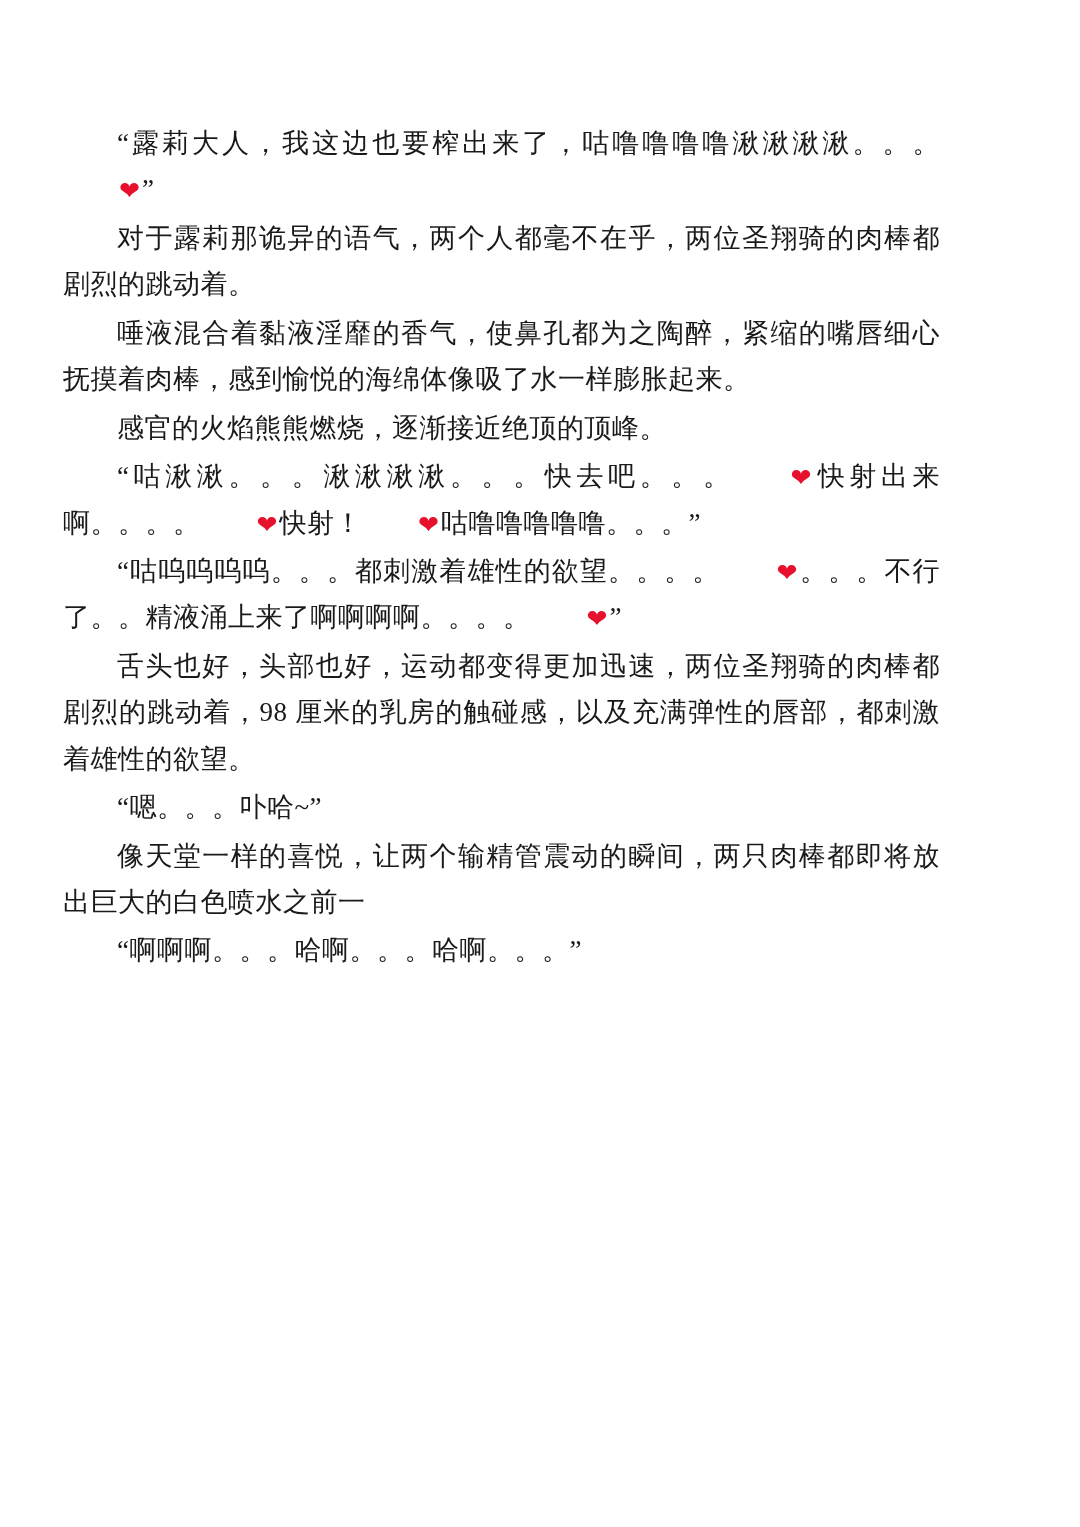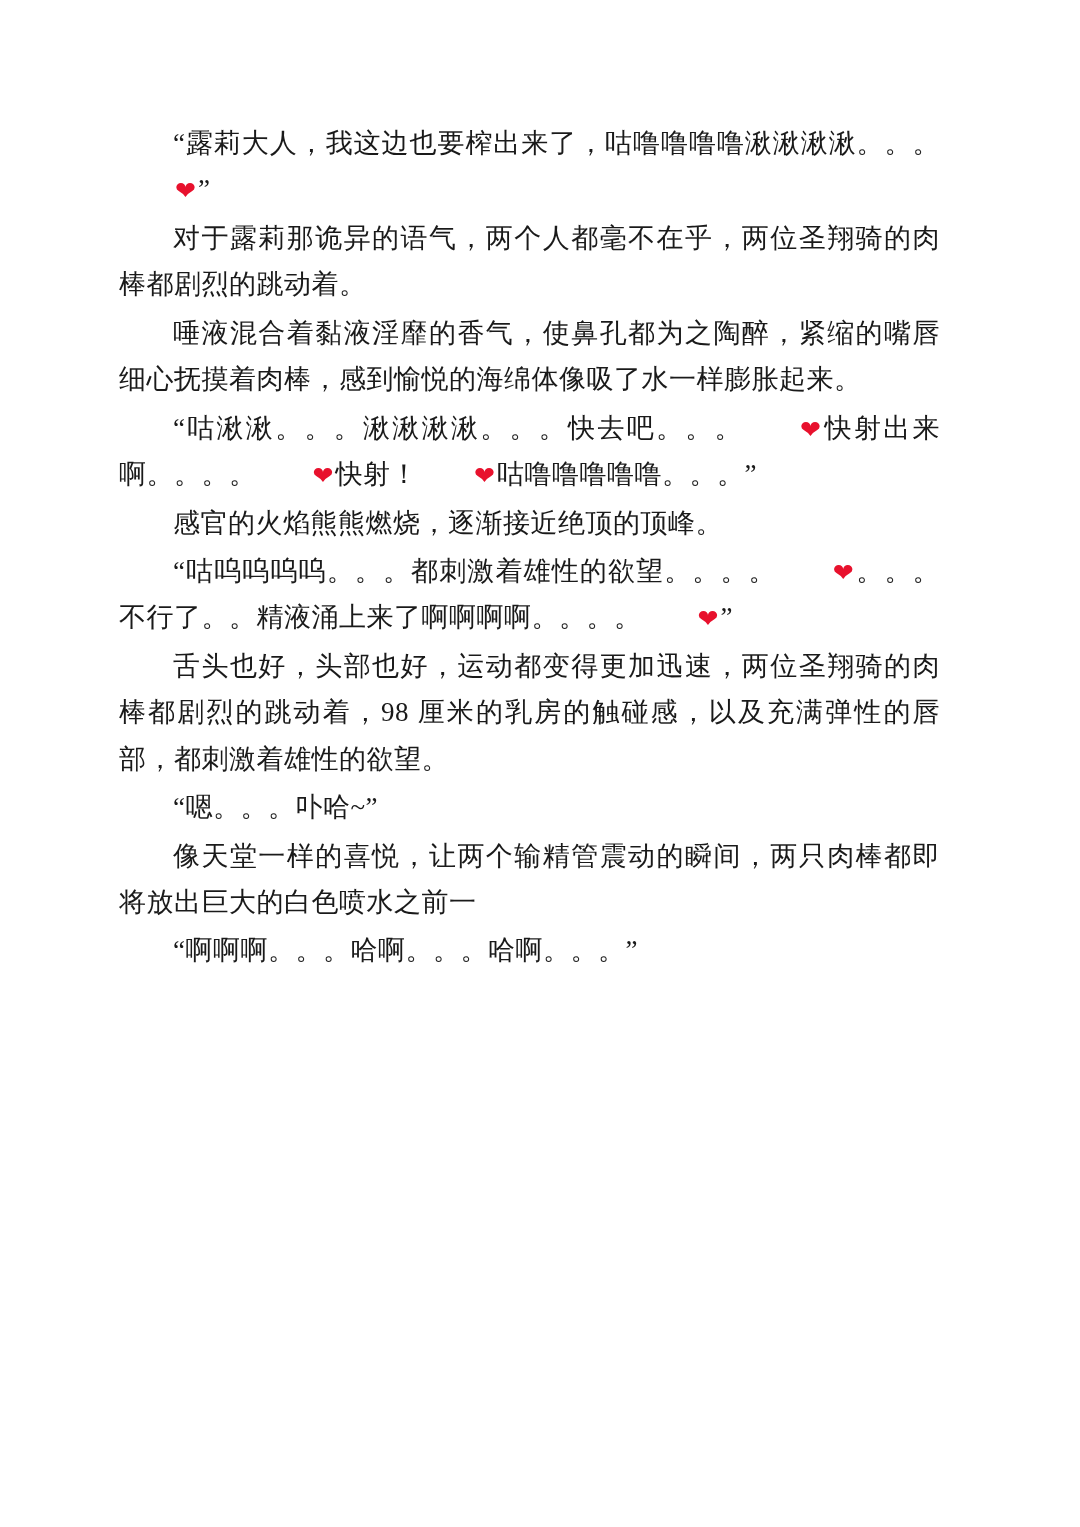--- a/index.html
+++ b/index.html
@@ -6,21 +6,21 @@
     margin: 0;
     padding: 0;
     background: #ffffff;
   }
   .page {
     position: relative;
     width: 1080px;
     height: 1527px;
     background: #ffffff;
     box-sizing: border-box;
-    padding: 120px 140px 80px 119px;
+    padding: 120px 140px 80px 63px;
     font-family: "Liberation Serif", "DejaVu Serif", serif;
   }
   .doc-body {
     font-size: 27px;
     line-height: 1.72;
     color: #1a1a1a;
     letter-spacing: 0.5px;
   }
   .para {
     margin: 0 0 2px 0;
@@ -38,21 +38,21 @@
   }
 </style>
 </head>
 <body>
 
 <div class="page">
   <div class="doc-body">
       <div class="para"><span>“露莉大人，我这边也要榨出来了，咕噜噜噜噜湫湫湫湫。。。</span><span class="heart" style="color: rgb(232, 17, 45);">❤</span><span>”</span></div>
       <div class="para"><span>对于露莉那诡异的语气，两个人都毫不在乎，两位圣翔骑的肉棒都剧烈的跳动着。</span></div>
       <div class="para"><span>唾液混合着黏液淫靡的香气，使鼻孔都为之陶醉，紧缩的嘴唇细心抚摸着肉棒，感到愉悦的海绵体像吸了水一样膨胀起来。</span></div>
+      <div class="para"><span>感官的火焰熊熊燃烧，逐渐接近绝顶的顶峰。</span></div>
       <div class="para"><span>“咕湫湫。。。湫湫湫湫。。。快去吧。。。</span><span class="heart" style="color: rgb(232, 17, 45);">❤</span><span>快射出来啊。。。。</span><span class="heart" style="color: rgb(232, 17, 45);">❤</span><span>快射！</span><span class="heart" style="color: rgb(232, 17, 45);">❤</span><span>咕噜噜噜噜噜。。。”</span></div>
-      <div class="para"><span>感官的火焰熊熊燃烧，逐渐接近绝顶的顶峰。</span></div>
       <div class="para"><span>“咕呜呜呜呜。。。都刺激着雄性的欲望。。。。</span><span class="heart" style="color: rgb(232, 17, 45);">❤</span><span>。。。不行了。。精液涌上来了啊啊啊啊。。。。</span><span class="heart" style="color: rgb(232, 17, 45);">❤</span><span>”</span></div>
       <div class="para"><span>舌头也好，头部也好，运动都变得更加迅速，两位圣翔骑的肉棒都剧烈的跳动着，98 厘米的乳房的触碰感，以及充满弹性的唇部，都刺激着雄性的欲望。</span></div>
       <div class="para"><span>“嗯。。。卟哈~”</span></div>
       <div class="para"><span>像天堂一样的喜悦，让两个输精管震动的瞬间，两只肉棒都即将放出巨大的白色喷水之前一</span></div>
       <div class="para"><span>“啊啊啊。。。哈啊。。。哈啊。。。”</span></div>
     </div>
 </div>
 
 </body></html>

